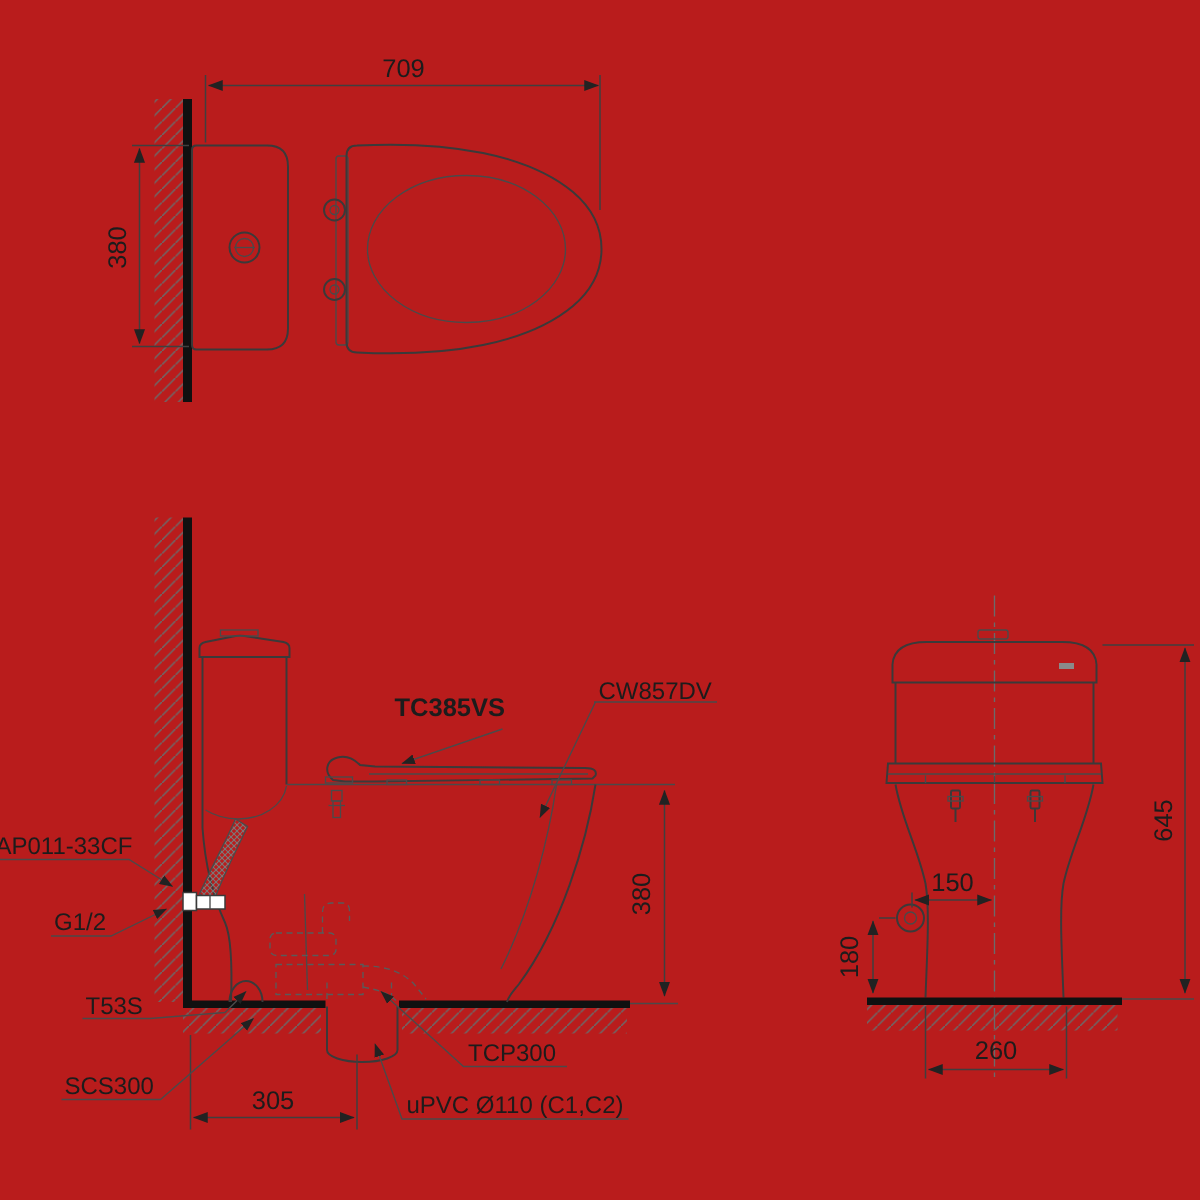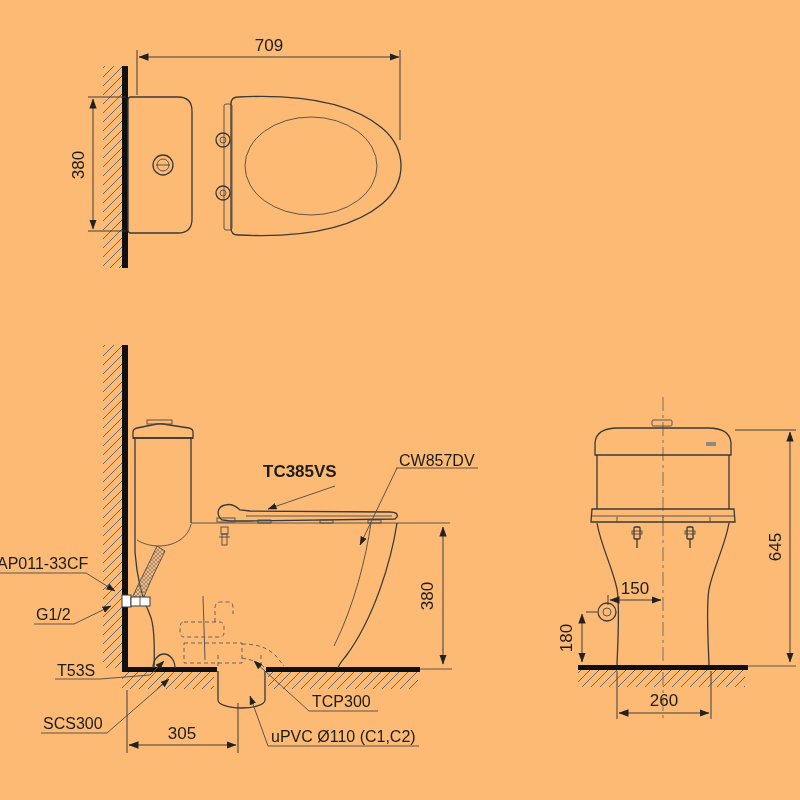--- a/index.html
+++ b/index.html
@@ -1,16 +1,16 @@
 <!DOCTYPE html>
 <html><head>
 <meta charset="utf-8">
 <style>
   html,body{margin:0;padding:0;background:#ffffff;}
-  #stage{position:relative;width:800px;height:800px;background:#fdba74;overflow:hidden;
+  #stage{position:relative;width:800px;height:800px;background:#b91c1c;overflow:hidden;
          font-family:"Liberation Sans", sans-serif;}
   svg{display:block}
   text{fill:#1c1c1c;font-family:"Liberation Sans", sans-serif;font-size:17px;}
   .lbl{font-size:16px;}
   .bold{font-weight:bold;font-size:17px;}
   .thin{stroke:#4a4a4a;stroke-width:0.9;fill:none;}
   .line{stroke:#3a3a3a;stroke-width:1.3;fill:none;}
   .dim{stroke:#3f3f3f;stroke-width:1;fill:none;}
   .dash{stroke:#5a5a5a;stroke-width:0.9;fill:none;stroke-dasharray:4 3;}
   .cl{stroke:#6a6a6a;stroke-width:0.9;fill:none;stroke-dasharray:14 4 3 4;}

